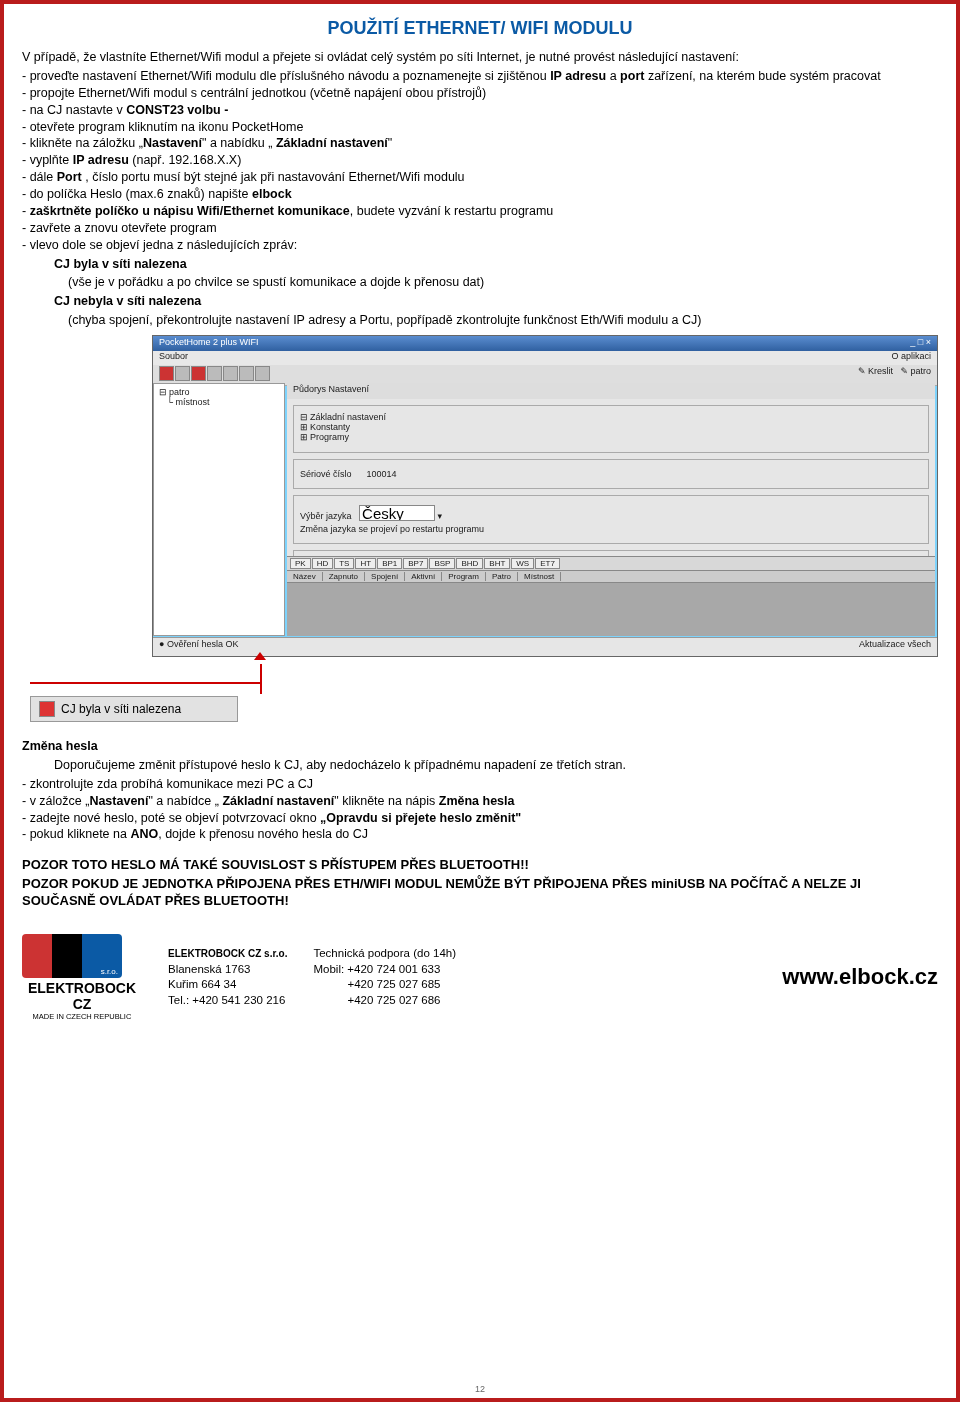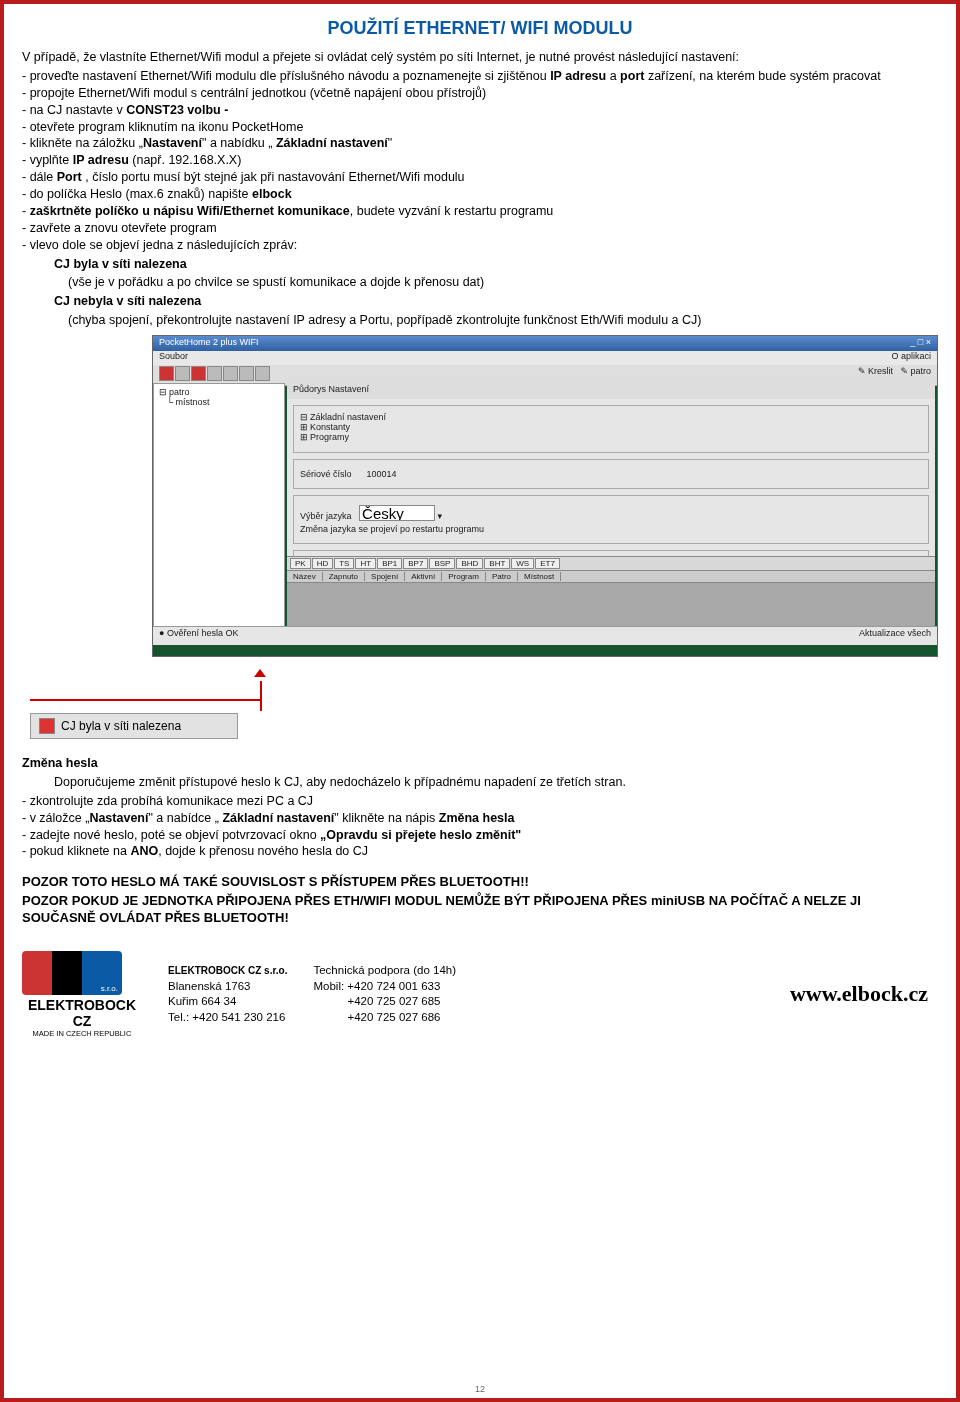--- a/index.html
+++ b/index.html
@@ -39,23 +39,23 @@
     padding-left: 14px;
     text-indent: -14px;
   }
   .bullets li::before {
     content: "- ";
   }
   .indent1 { padding-left: 32px; }
   .indent2 { padding-left: 46px; }
   b{font-weight:bold;}
   .screenshot {
-    background: #14532d;
+    background: #7dd3fc;
     height: 320px;
-    margin: 6px 0 20px 130px;
+    margin: 6px 0 3px 130px;
     position: relative;
     font-size: 9px;
     color: #1a1a1a;
     border: 1px solid #666;
   }
   .ss-title{
     position:absolute;top:0;left:0;right:0;height:15px;
     background: linear-gradient(#5a8dd0,#2a5a9a);
     color:#fff;font-size:9px;padding:1px 6px;
     display:flex;justify-content:space-between;
@@ -71,41 +71,41 @@
   .ss-panel{position:absolute;top:16px;left:0;right:0;bottom:80px;background:#e6e6e6;padding:6px;}
   .ss-panel .fs{border:1px solid #aaa;padding:6px;margin-bottom:6px;font-size:9px;}
   .fs .row{margin:3px 0;}
   .fs input[type=text]{font-size:15px;border:1px solid #888;background:#fff;height:12px;}
   .fs button{font-size:9px;border:1px solid #888;background:#e0e0e0;height:14px;padding:0 6px;}
   .ss-grid{position:absolute;bottom:0;left:0;right:0;height:80px;background:#a8a8a8;font-size:8px;}
   .ss-grid .gtabs{background:#d8d8d8;border-top:1px solid #888;border-bottom:1px solid #888;padding:1px 3px;}
   .ss-grid .gtabs span{display:inline-block;border:1px solid #888;padding:0 4px;background:#eee;margin-right:1px;}
   .ss-grid .ghead{background:#ccc;border-bottom:1px solid #888;padding:1px 0;}
   .ss-grid .ghead span{display:inline-block;padding:0 6px;border-right:1px solid #888;}
-  .ss-status{position:absolute;bottom:11px;left:0;right:0;height:16px;background:#e6e6e6;border-top:1px solid #999;padding:1px 6px;display:flex;justify-content:space-between;font-size:9px;}
+  .ss-status{position:absolute;bottom:0;left:0;right:0;height:16px;background:#e6e6e6;border-top:1px solid #999;padding:1px 6px;display:flex;justify-content:space-between;font-size:9px;}
   .ss-mini{background:#e2e2e2;border:1px solid #999;padding:4px 8px;margin:6px 0 4px 8px;width:190px;font-size:12px;display:flex;align-items:center;gap:6px;}
   .ss-mini .ic{width:14px;height:14px;background:#d33;border:1px solid #888;}
   .arrow-box{position:relative;height:30px;margin-left:8px;}
   .arrow{position:absolute;left:0;bottom:-6px;}
   .arrow .stem{width:230px;height:2px;background:#c00;display:inline-block;vertical-align:top;}
   .arrow .up{width:2px;height:30px;background:#c00;position:absolute;left:230px;bottom:2px;}
   .arrow .head{position:absolute;left:224px;top:-30px;width:0;height:0;border-left:6px solid transparent;border-right:6px solid transparent;border-bottom:8px solid #c00;}
   .section2 { margin-top: 16px; }
   .warning-block{margin-top:14px;}
   .warn{font-weight:bold;font-size:13px;line-height:1.3;margin:2px 0;}
   .footer{margin-top:24px;display:flex;align-items:center;gap:26px;}
   .logo{width:120px;}
   .logo .eob{width:100px;height:44px;background:linear-gradient(90deg,#c33 0 30%,#000 30% 60%,#0b5aa5 60% 100%);border-radius:4px;position:relative;}
   .logo .eob::after{content:"s.r.o.";position:absolute;right:4px;bottom:2px;color:#fff;font-size:8px;}
   .logo .lt{font-size:14px;font-weight:bold;margin-top:2px;text-align:center;}
   .logo .lt2{font-size:7.5px;text-align:center;}
   .fcol{font-size:11.5px;line-height:1.35;}
   .fcol strong{font-size:10px;}
   .fcol.c3{font-size:11.5px;}
-  .website{font-size:22px;font-weight:bold;margin-left:auto;margin-right:10px;font-family:Liberation Serif, serif;}
+  .website{font-size:22px;font-weight:bold;margin-left:auto;}
   .pagenum{position:absolute;bottom:4px;left:0;right:0;text-align:center;font-size:9px;color:#666;}
 </style>
 </head>
 <body>
 
 <div class="page">
   <div class="title">POUŽITÍ ETHERNET/ WIFI MODULU</div>
 
   <div class="para">V případě, že vlastníte Ethernet/Wifi modul a přejete si ovládat celý systém po síti Internet, je nutné provést následující nastavení:</div>
 

